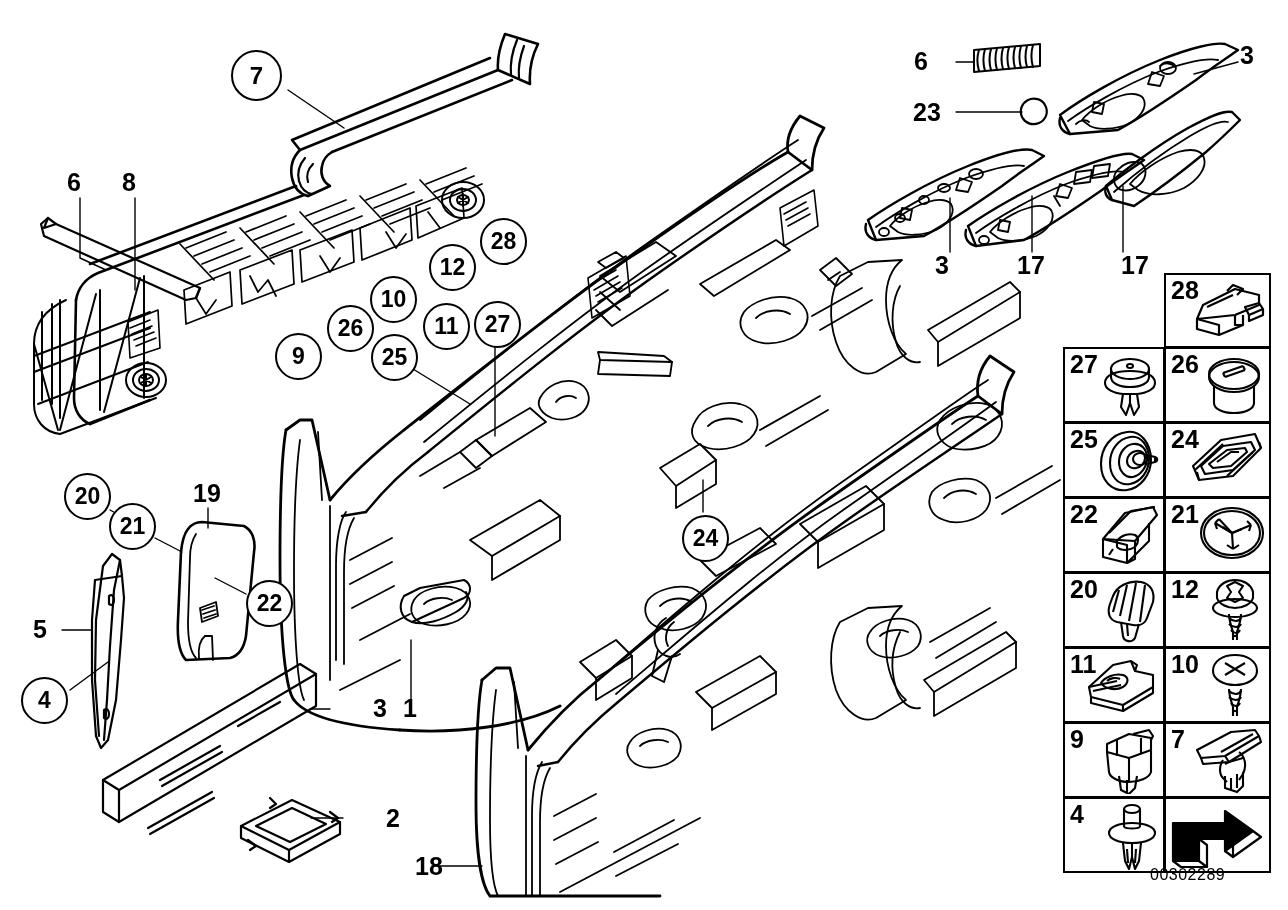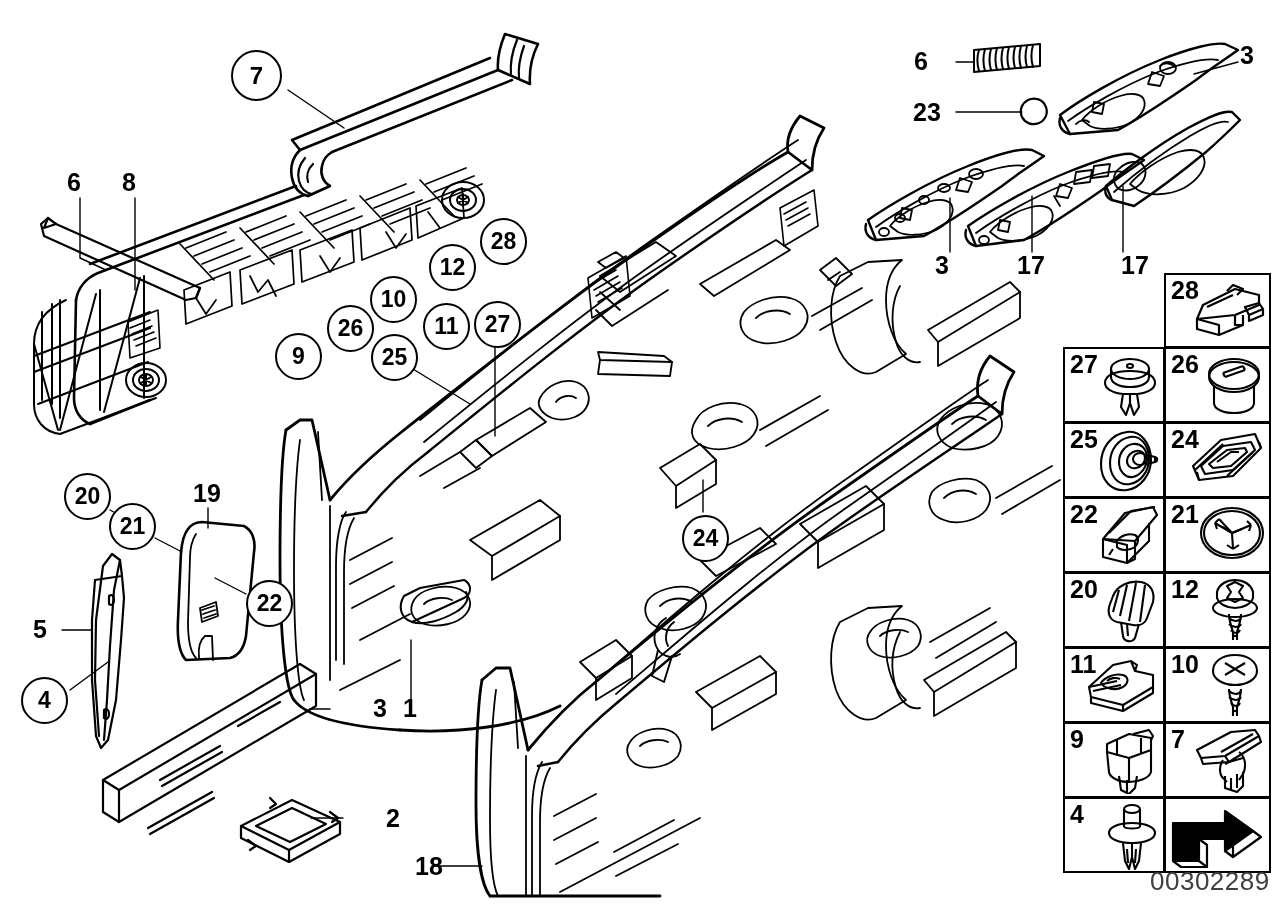--- a/index.html
+++ b/index.html
@@ -18,21 +18,21 @@
   .cir.sm{width:43px;height:43px;font-size:23px;}
   .cir.md{width:47px;height:47px;font-size:24px;}
 
   
   #legend{position:absolute;left:1063px;top:273px;width:208px;height:600px;}
   .lcell{position:absolute;border:2px solid #000;background:#fff;box-sizing:border-box;}
   .lnum{position:absolute;left:5px;top:2px;font-family:"Liberation Sans",sans-serif;
         font-weight:bold;font-size:25px;line-height:27px;color:#000;}
   .lsvg{position:absolute;right:2px;top:4px;}
   #diagid{position:absolute;left:1150px;top:866px;font-family:"Liberation Sans",sans-serif;
-          font-size:26px;letter-spacing:0.5px;font-weight:normal;color:#404040;}
+          font-size:16px;letter-spacing:0.5px;font-weight:normal;color:#000000;}
 </style>
 </head>
 <body>
 
 <div id="stage">
 
   <svg id="art" viewBox="0 0 1288 910">
     <g fill="none" stroke="#000" stroke-linejoin="round" stroke-linecap="round">
 
       <g stroke-width="2.6">

